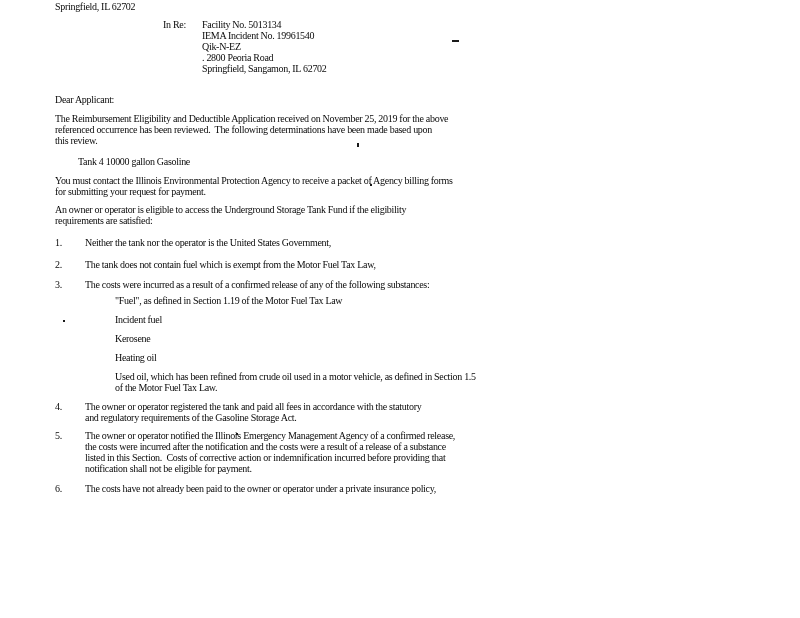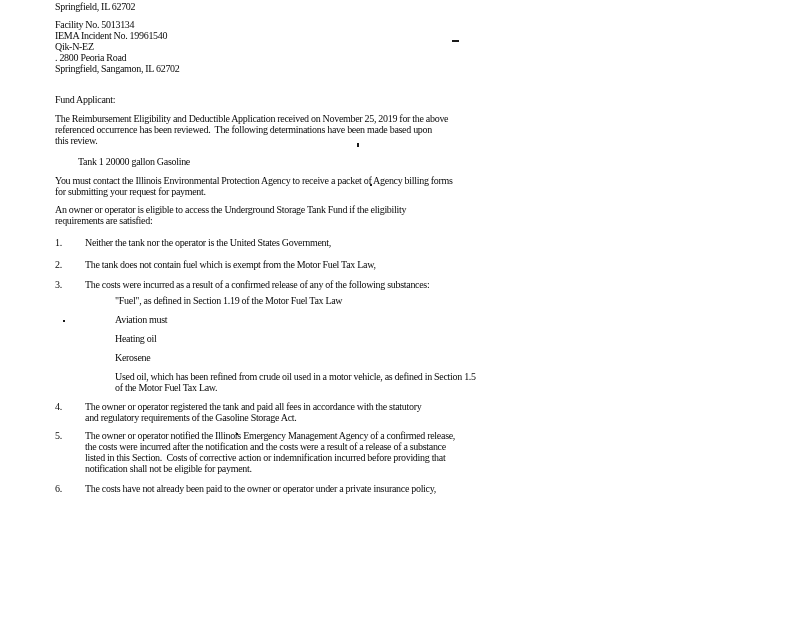--- a/index.html
+++ b/index.html
@@ -33,36 +33,37 @@
   .a-dot3{left:236px;top:433px;width:2px;height:2px;}
 </style>
 </head>
 <body>
 
 <div class="page">
 
   <div class="blk">Springfield, IL 62702</div>
 
   <div class="inre">
+    <span class="inre-label">In Re:</span>
     <div class="inre-lines">Facility No. 5013134
 IEMA Incident No. 19961540
 Qik-N-EZ
 . 2800 Peoria Road
 Springfield, Sangamon, IL 62702</div>
   </div>
 
-  <div class="blk" style="margin-top:20px">Fund Applicant:</div>
+  <div class="blk" style="margin-top:20px">Dear Applicant:</div>
 
   <div class="blk" style="margin-top:8px">The Reimbursement Eligibility and Deductible Application received on November 25, 2019 for the above
 referenced occurrence has been reviewed.  The following determinations have been made based upon
 this review.</div>
 
 
 
-  <div class="blk indent1" style="margin-top:10px">Tank 1 20000 gallon Gasoline</div>
+  <div class="blk indent1" style="margin-top:10px">Tank 4 10000 gallon Gasoline</div>
 
   <div class="blk" style="margin-top:8px">You must contact the Illinois Environmental Protection Agency to receive a packet of Agency billing forms
 for submitting your request for payment.</div>
 
   <div class="blk" style="margin-top:7px">An owner or operator is eligible to access the Underground Storage Tank Fund if the eligibility
 requirements are satisfied:</div>
 
   <div class="list-item" style="margin-top:11px">
     <span class="num">1.</span>
     <div class="item-text">Neither the tank nor the operator is the United States Government,</div>
@@ -72,23 +73,23 @@
     <span class="num">2.</span>
     <div class="item-text">The tank does not contain fuel which is exempt from the Motor Fuel Tax Law,</div>
   </div>
 
   <div class="list-item" style="margin-top:9px">
     <span class="num">3.</span>
     <div class="item-text">The costs were incurred as a result of a confirmed release of any of the following substances:</div>
   </div>
 
   <div class="blk sub" style="margin-top:5px">"Fuel", as defined in Section 1.19 of the Motor Fuel Tax Law</div>
-  <div class="blk sub" style="margin-top:8px">Aviation must</div>
+  <div class="blk sub" style="margin-top:8px">Incident fuel</div>
+  <div class="blk sub" style="margin-top:8px">Kerosene</div>
   <div class="blk sub" style="margin-top:8px">Heating oil</div>
-  <div class="blk sub" style="margin-top:8px">Kerosene</div>
   <div class="blk sub" style="margin-top:8px">Used oil, which has been refined from crude oil used in a motor vehicle, as defined in Section 1.5
 of the Motor Fuel Tax Law.</div>
 
   <div class="list-item" style="margin-top:8px">
     <span class="num">4.</span>
     <div class="item-text">The owner or operator registered the tank and paid all fees in accordance with the statutory
 and regulatory requirements of the Gasoline Storage Act.</div>
   </div>
 
   <div class="list-item" style="margin-top:7px">

